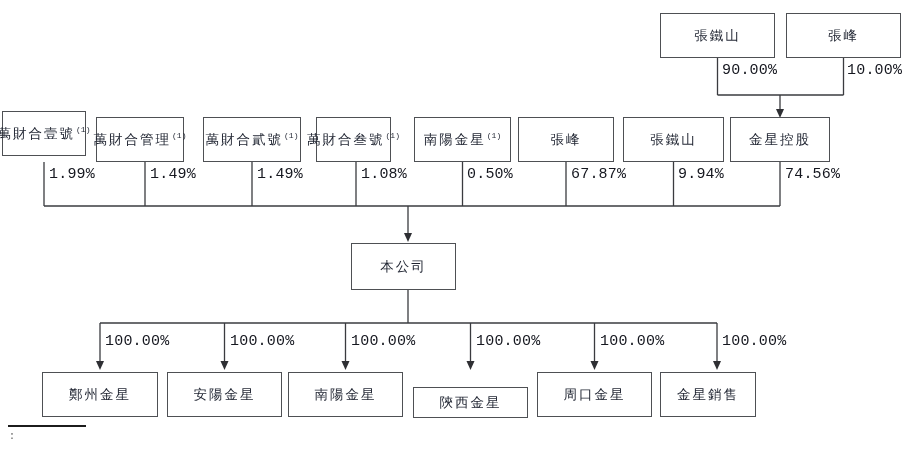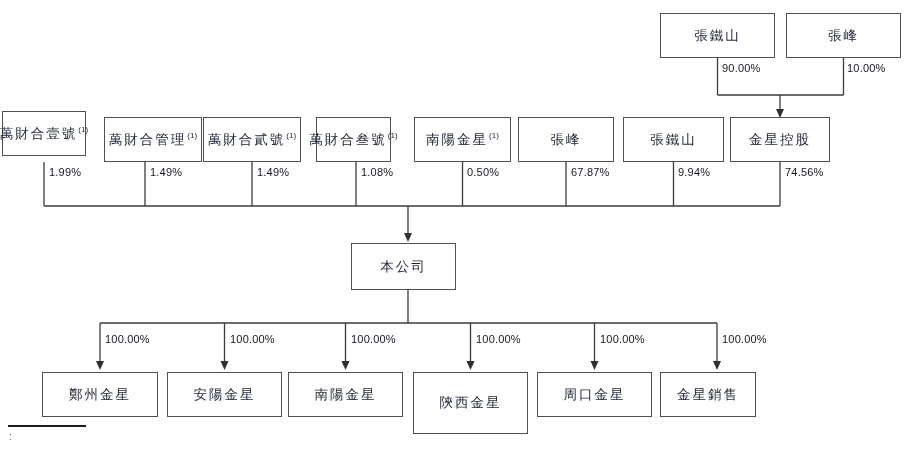--- a/index.html
+++ b/index.html
@@ -1,21 +1,21 @@
 <!DOCTYPE html>
 <html><head>
 <meta charset="utf-8">
 <style>
   html,body{margin:0;padding:0;background:#ffffff;}
   .stage{
     position:relative;
     width:907px;height:453px;
     background:#ffffff;
     overflow:hidden;
-    font-family:Liberation Sans, sans-serif;
+    font-family:Liberation Mono, monospace;
     color:#1e2330;
   }
   .lines{position:absolute;left:0;top:0;width:907px;height:453px;}
   .box{
     position:absolute;
     box-sizing:border-box;
     border:1.5px solid #4e5054;
     background:#ffffff;
     display:flex;align-items:center;justify-content:center;
     font-size:13.5px;
@@ -25,21 +25,21 @@
   }
   .box sup{
     font-size:8px;
     letter-spacing:0;
     line-height:0;
     vertical-align:super;
     margin-left:1px;
   }
   .pct{
     position:absolute;
-    font-size:11px;
+    font-size:15px;
     letter-spacing:0.2px;
     color:#15171f;
     white-space:nowrap;
   }
   .footnote-rule{
     position:absolute;
     left:8px;top:425px;width:78px;height:2px;
     background:#1c1c1c;
   }
   .footnote-mark{
@@ -99,21 +99,21 @@
   </div>
   <div class="box" style="left:786px;top:13px;width:115px;height:45px">
     <span>張峰</span>
   </div>
   <span class="pct" style="left:722px;top:62px">90.00%</span>
   <span class="pct" style="left:847px;top:62px">10.00%</span>
 
   <div class="box" style="left:2px;top:111px;width:84px;height:45px">
     <span><span>萬財合壹號</span><sup>(1)</sup></span>
   </div>
-  <div class="box" style="left:104px;top:117px;width:98px;height:45px">
+  <div class="box" style="left:96px;top:117px;width:88px;height:45px">
     <span><span>萬財合管理</span><sup>(1)</sup></span>
   </div>
   <div class="box" style="left:203px;top:117px;width:98px;height:45px">
     <span><span>萬財合貳號</span><sup>(1)</sup></span>
   </div>
   <div class="box" style="left:316px;top:117px;width:75px;height:45px">
     <span><span>萬財合叁號</span><sup>(1)</sup></span>
   </div>
   <div class="box" style="left:414px;top:117px;width:97px;height:45px">
     <span><span>南陽金星</span><sup>(1)</sup></span>
@@ -150,21 +150,21 @@
 
   <div class="box" style="left:42px;top:372px;width:116px;height:45px">
     <span>鄭州金星</span>
   </div>
   <div class="box" style="left:167px;top:372px;width:115px;height:45px">
     <span>安陽金星</span>
   </div>
   <div class="box" style="left:288px;top:372px;width:115px;height:45px">
     <span>南陽金星</span>
   </div>
-  <div class="box" style="left:413px;top:372px;width:115px;height:62px">
+  <div class="box" style="left:413px;top:387px;width:115px;height:31px">
     <span>陝西金星</span>
   </div>
   <div class="box" style="left:537px;top:372px;width:115px;height:45px">
     <span>周口金星</span>
   </div>
   <div class="box" style="left:660px;top:372px;width:96px;height:45px">
     <span>金星銷售</span>
   </div>
 
   <div class="footnote-rule"></div>

